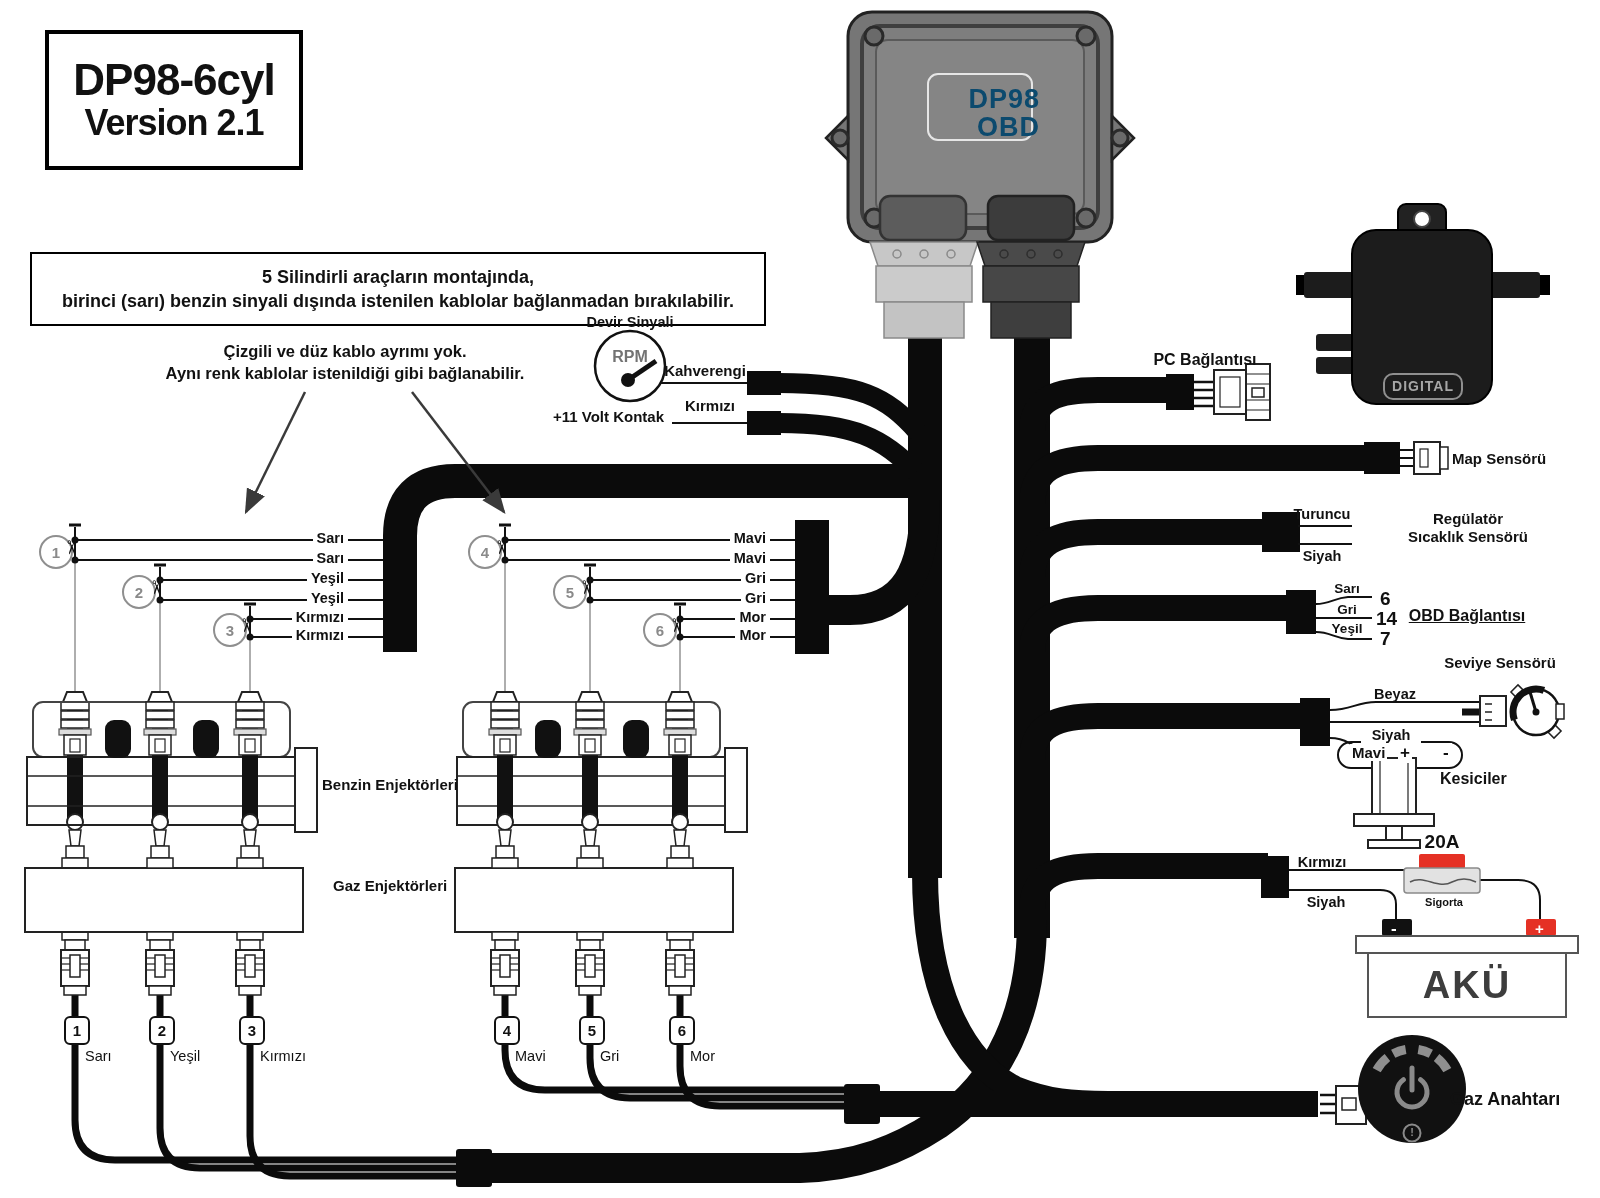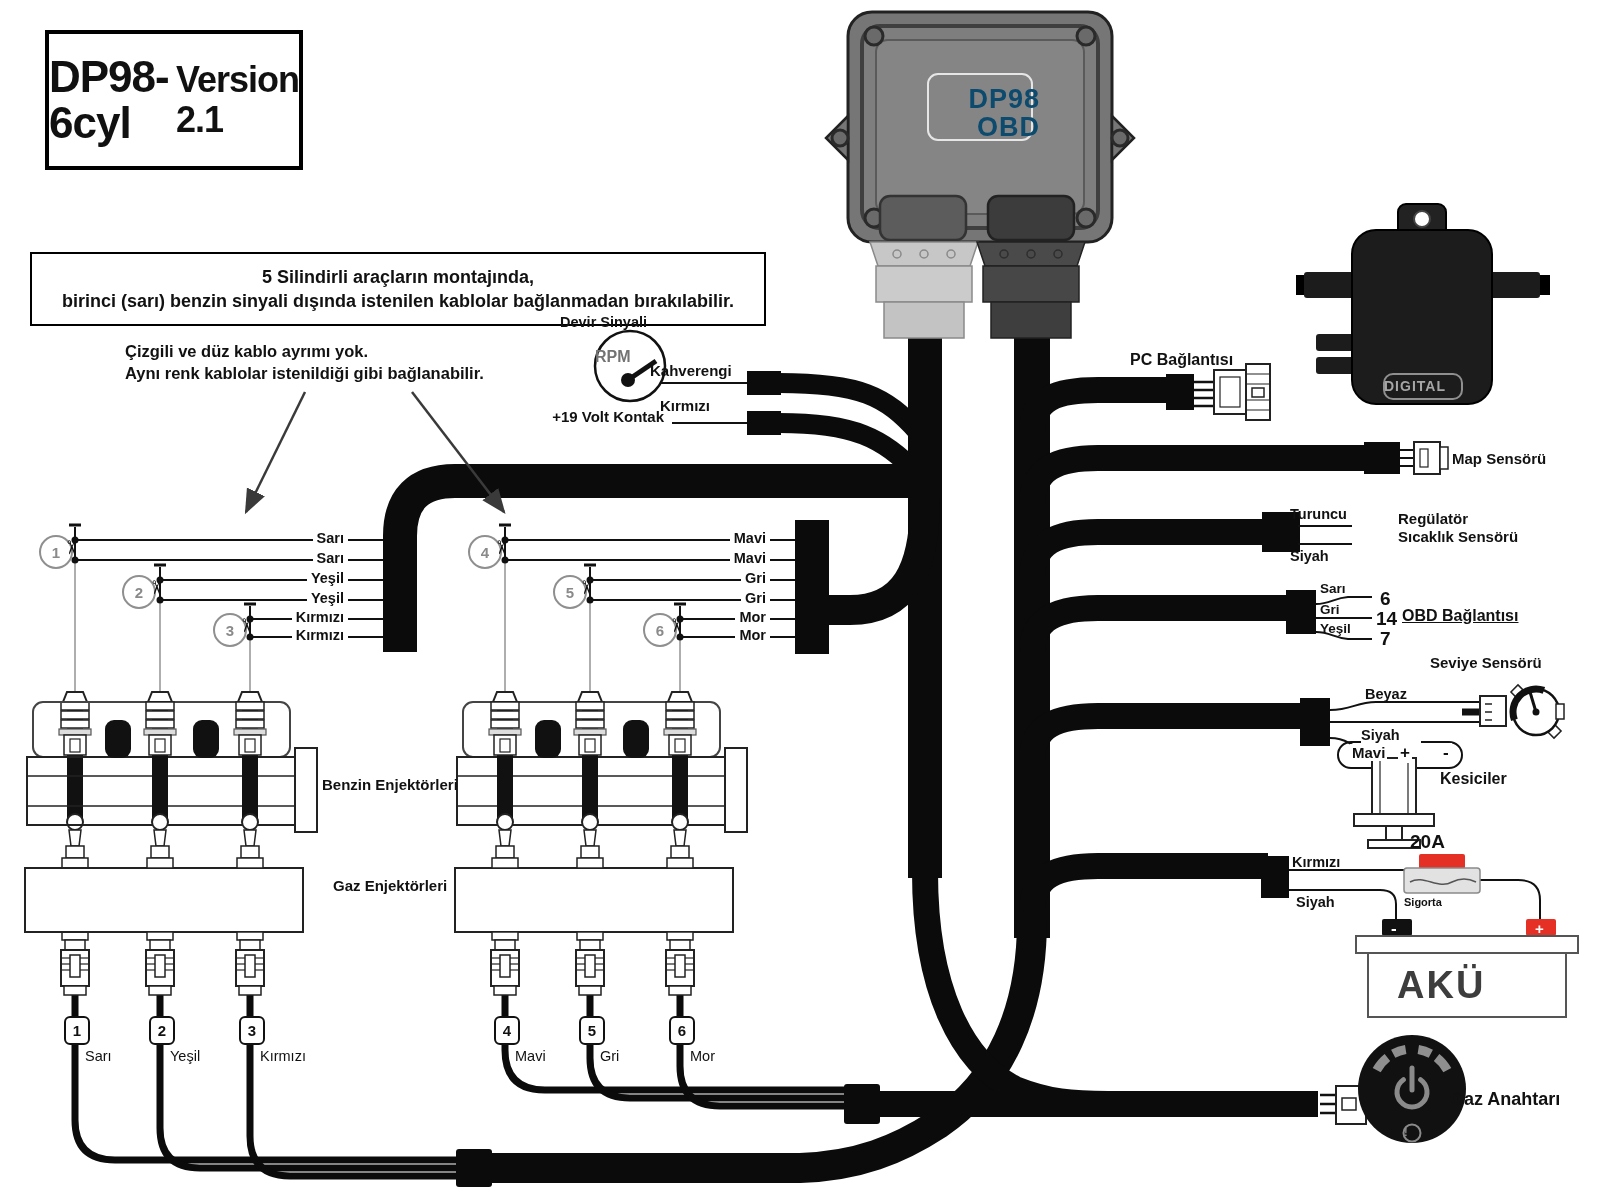--- a/index.html
+++ b/index.html
@@ -1,23 +1,23 @@
 <!DOCTYPE html>
 <html><head>
 <meta charset="utf-8">
 <style>
   html,body{margin:0;padding:0;background:#fff;}
   #stage{position:relative;width:1600px;height:1198px;background:#fff;overflow:hidden;
          font-family:"Liberation Sans", sans-serif;color:#111;}
   #stage svg{position:absolute;left:0;top:0;}
   .lbl{position:absolute;font-weight:bold;white-space:nowrap;}
   .wirelbl{position:absolute;font-weight:bold;font-size:14.5px;background:#fff;padding:0 4px;white-space:nowrap;}
-  .ctr{}
+  .ctr{text-align:center;}
   .titlebox{position:absolute;left:45px;top:30px;width:250px;height:132px;border:4px solid #000;
-            display:flex;flex-direction:row;justify-content:center;align-items:center;}
+            display:flex;flex-direction:column;justify-content:center;align-items:center;}
   .titlebox .l1{font-size:44px;font-weight:bold;letter-spacing:-1px;line-height:1.05;}
   .titlebox .l2{font-size:36px;font-weight:bold;letter-spacing:-1px;line-height:1.1;}
   .notebox{position:absolute;left:30px;top:212px;width:732px;height:70px;border:2.5px solid #000;
            display:flex;flex-direction:column;justify-content:center;align-items:center;font-weight:bold;font-size:18px;line-height:1.35;margin-top:40px;}
   .circnum{position:absolute;width:30px;height:30px;border:2px solid #8f8f8f;border-radius:50%;
            color:#8a8a8a;font-weight:bold;font-size:15px;display:flex;align-items:center;justify-content:center;background:#fff;}
   .scis{position:absolute;font-size:19px;color:#111;transform:rotate(90deg);line-height:1;}
   .tag{position:absolute;width:22px;height:25px;border:2px solid #111;border-radius:6px;background:#fff;
        font-weight:bold;font-size:15px;display:flex;align-items:center;justify-content:center;}
   .ecu-txt{position:absolute;left:920px;width:120px;text-align:right;color:#0c4a6e;font-weight:bold;font-size:27px;letter-spacing:1px;}
@@ -341,21 +341,21 @@
 
 <div class="ecu-txt" style="top:84px;">DP98</div>
 <div class="ecu-txt" style="top:112px;">OBD</div>
 
 <div class="lbl ctr" style="left:125px;top:364px;width:440px;font-size:16.5px;">Aynı renk kablolar istenildiği gibi bağlanabilir.</div>
 <div class="lbl ctr" style="left:125px;top:342px;width:440px;font-size:16.5px;">Çizgili ve düz kablo ayrımı yok.</div>
 
 <div class="lbl ctr" style="left:560px;top:314px;width:140px;font-size:14.5px;">Devir Sinyali</div>
 <div class="lbl ctr" style="left:595px;top:348px;width:70px;font-size:16px;color:#737373;">RPM</div>
 <div class="lbl ctr" style="left:650px;top:362px;width:110px;font-size:15px;">Kahverengi</div>
-<div class="lbl" style="left:540px;top:408px;width:124px;font-size:15px;text-align:right;">+19 Volt Kontak</div>
+<div class="lbl" style="left:540px;top:408px;width:124px;font-size:15px;text-align:right;">+11 Volt Kontak</div>
 <div class="lbl ctr" style="left:660px;top:397px;width:100px;font-size:15px;">Kırmızı</div>
 
 <div class="circnum" style="left:39px;top:535px;">1</div>
 <div class="circnum" style="left:122px;top:575px;">2</div>
 <div class="circnum" style="left:213px;top:613px;">3</div>
 <div class="circnum" style="left:468px;top:535px;">4</div>
 <div class="circnum" style="left:553px;top:575px;">5</div>
 <div class="circnum" style="left:643px;top:613px;">6</div>
 
 <span class="scis" style="left:64px;top:538px;">✂</span>

